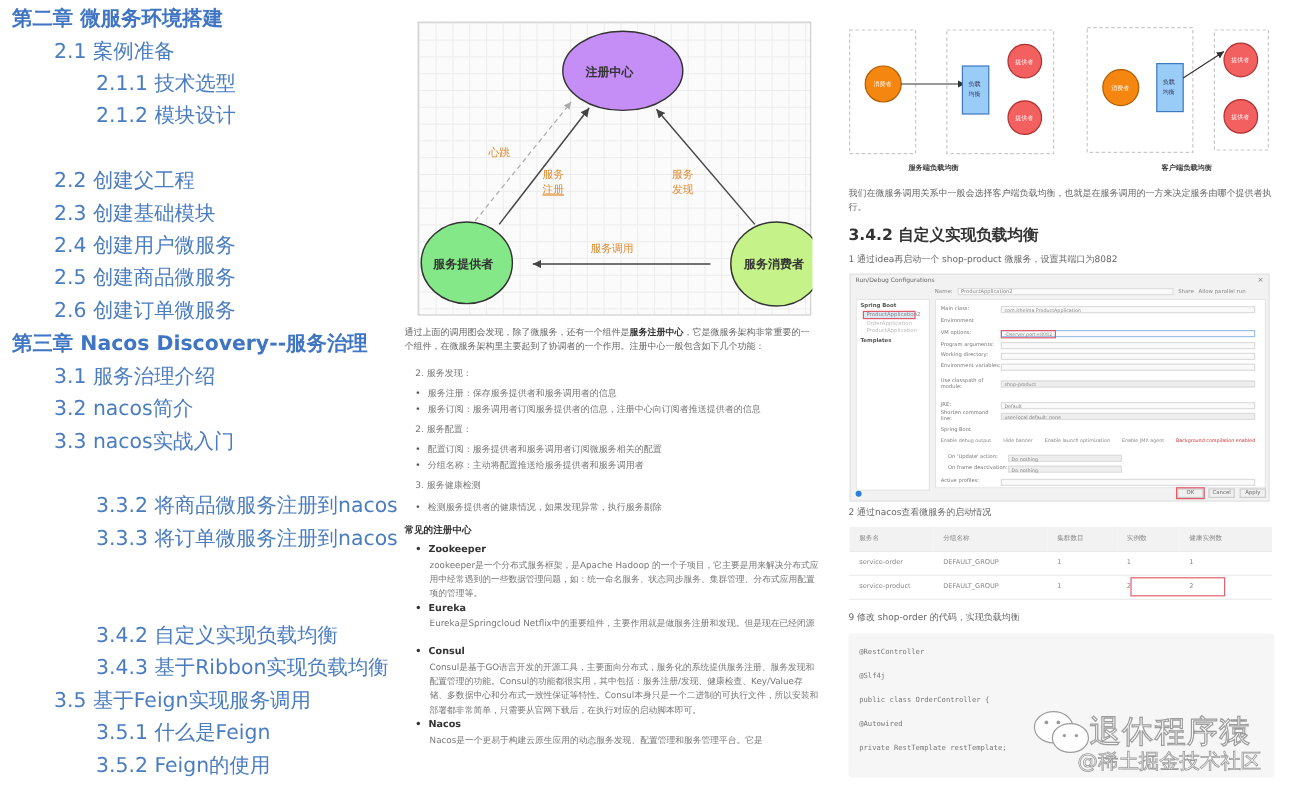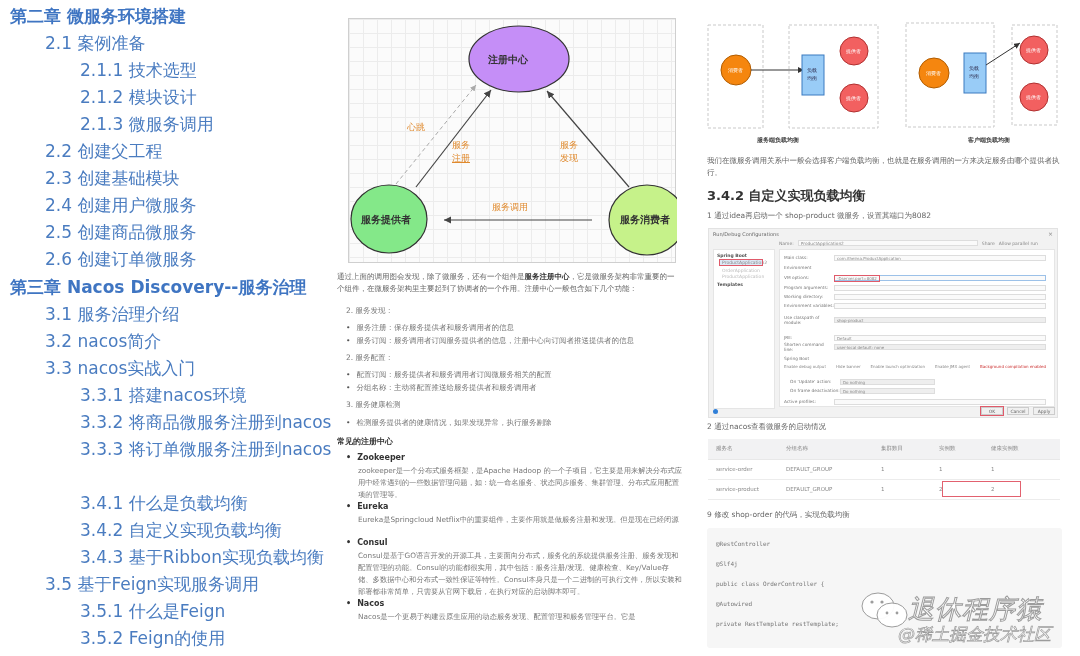--- a/index.html
+++ b/index.html
@@ -47,47 +47,44 @@
   .red-box { outline: 1px solid #e05a6a; }
 
   #nacos-table { position: absolute; left: 708px; top: 439px; width: 352px; border-collapse: collapse; font-size: 5.5px; color: #888; }
   #nacos-table th { background: #f2f2f3; font-weight: normal; height: 20px; text-align: left; padding-left: 8px; border-bottom: 1px solid #e8e8e8; }
   #nacos-table td { height: 20px; padding-left: 8px; border-bottom: 1px solid #ececec; background: #fff; }
   #hl-box { position: absolute; left: 942px; top: 481px; width: 79px; height: 16px; border: 1px solid #e2616f; }
 
   #code-block { position: absolute; left: 707px; top: 528px; width: 355px; height: 120px; background: #f6f6f6; border-radius: 3px; font-family: "DejaVu Sans Mono", monospace; font-size: 6px; color: #777; }
   .code-line { position: absolute; left: 9px; }
 
-  #watermark { position: absolute; left: 860px; top: 590px; width: 220px; height: 62px; pointer-events: none; font-style: italic; }
+  #watermark { position: absolute; left: 860px; top: 590px; width: 220px; height: 62px; pointer-events: none; }
   #wm-title { position: absolute; left: 48px; top: 2px; font-size: 26px; color: rgba(255,255,255,0.95); -webkit-text-stroke: 1px #9c9c9c; letter-spacing: 1px; white-space: nowrap; }
   #wm-sub { position: absolute; left: 38px; top: 33px; font-size: 17px; color: rgba(255,255,255,0.95); -webkit-text-stroke: 0.7px #9c9c9c; white-space: nowrap; }
   #wm-logo { position: absolute; left: 0; top: 0; }
 </style>
 </head>
 <body>
 
 <nav id="toc">
   <div class="toc-item lvl0" style="top:5px">第二章 微服务环境搭建</div>
   <div class="toc-item lvl1" style="top:32px">2.1 案例准备</div>
   <div class="toc-item lvl2" style="top:59px">2.1.1 技术选型</div>
   <div class="toc-item lvl2" style="top:86px">2.1.2 模块设计</div>
-  <div class="toc-item lvl2" style="top:113px">2.1.3 微服务调用</div>
   <div class="toc-item lvl1" style="top:140px">2.2 创建父工程</div>
   <div class="toc-item lvl1" style="top:167px">2.3 创建基础模块</div>
   <div class="toc-item lvl1" style="top:194px">2.4 创建用户微服务</div>
   <div class="toc-item lvl1" style="top:221px">2.5 创建商品微服务</div>
   <div class="toc-item lvl1" style="top:248px">2.6 创建订单微服务</div>
   <div class="toc-item lvl0" style="top:276px">第三章 Nacos Discovery--服务治理</div>
   <div class="toc-item lvl1" style="top:303px">3.1 服务治理介绍</div>
   <div class="toc-item lvl1" style="top:330px">3.2 nacos简介</div>
   <div class="toc-item lvl1" style="top:357px">3.3 nacos实战入门</div>
-  <div class="toc-item lvl2" style="top:384px">3.3.1 搭建nacos环境</div>
   <div class="toc-item lvl2" style="top:411px">3.3.2 将商品微服务注册到nacos</div>
   <div class="toc-item lvl2" style="top:438px">3.3.3 将订单微服务注册到nacos</div>
-  <div class="toc-item lvl2" style="top:492px">3.4.1 什么是负载均衡</div>
   <div class="toc-item lvl2" style="top:519px">3.4.2 自定义实现负载均衡</div>
   <div class="toc-item lvl2" style="top:546px">3.4.3 基于Ribbon实现负载均衡</div>
   <div class="toc-item lvl1" style="top:573px">3.5 基于Feign实现服务调用</div>
   <div class="toc-item lvl2" style="top:600px">3.5.1 什么是Feign</div>
   <div class="toc-item lvl2" style="top:627px">3.5.2 Feign的使用</div>
 </nav>
 
 <div id="diagram">
   <svg width="328" height="245" viewBox="0 0 328 245">
     <defs>

